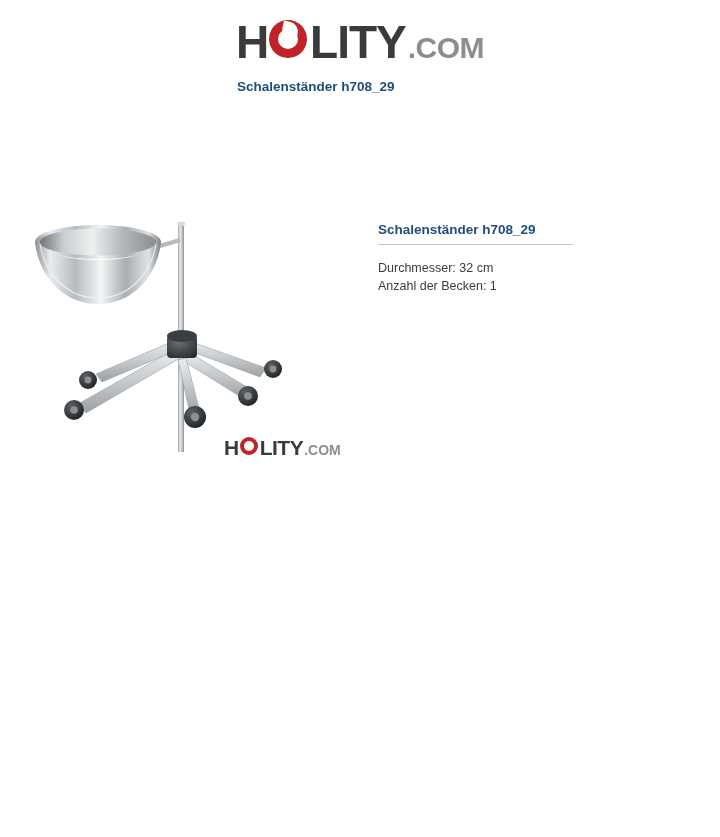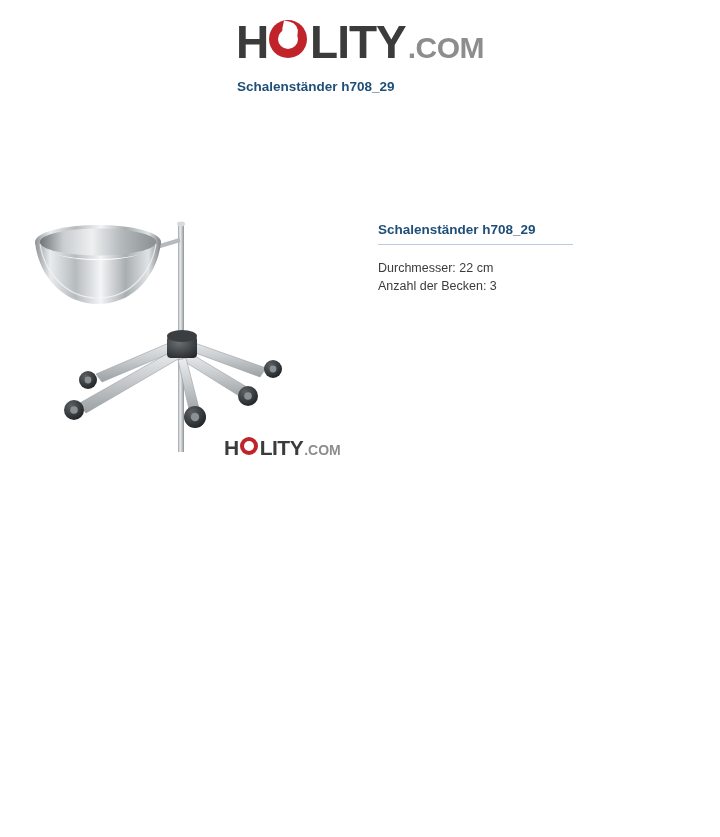--- a/index.html
+++ b/index.html
@@ -294,22 +294,22 @@
             <ellipse cx="165" cy="305" rx="11" ry="11" fill="url(#casterGrad)"></ellipse>
             <ellipse cx="165" cy="305" rx="4.2" ry="4.2" fill="#8b9094"></ellipse>
           </g>
         </g>
       </svg>
     </div>
 
     <div class="info-col">
       <div class="info-title">Schalenständer h708_29</div>
       <div class="spec-list">
-        <div>Durchmesser: 22 cm</div>
-        <div>Anzahl der Becken: 3</div>
+        <div>Durchmesser: 32 cm</div>
+        <div>Anzahl der Becken: 1</div>
       </div>
     </div>
   </div>
 
   <div class="watermark">
     <span class="wm-h">H</span>
     <span class="wm-o">
       <span class="ring"></span>
       <span class="inner"></span>
     </span>

